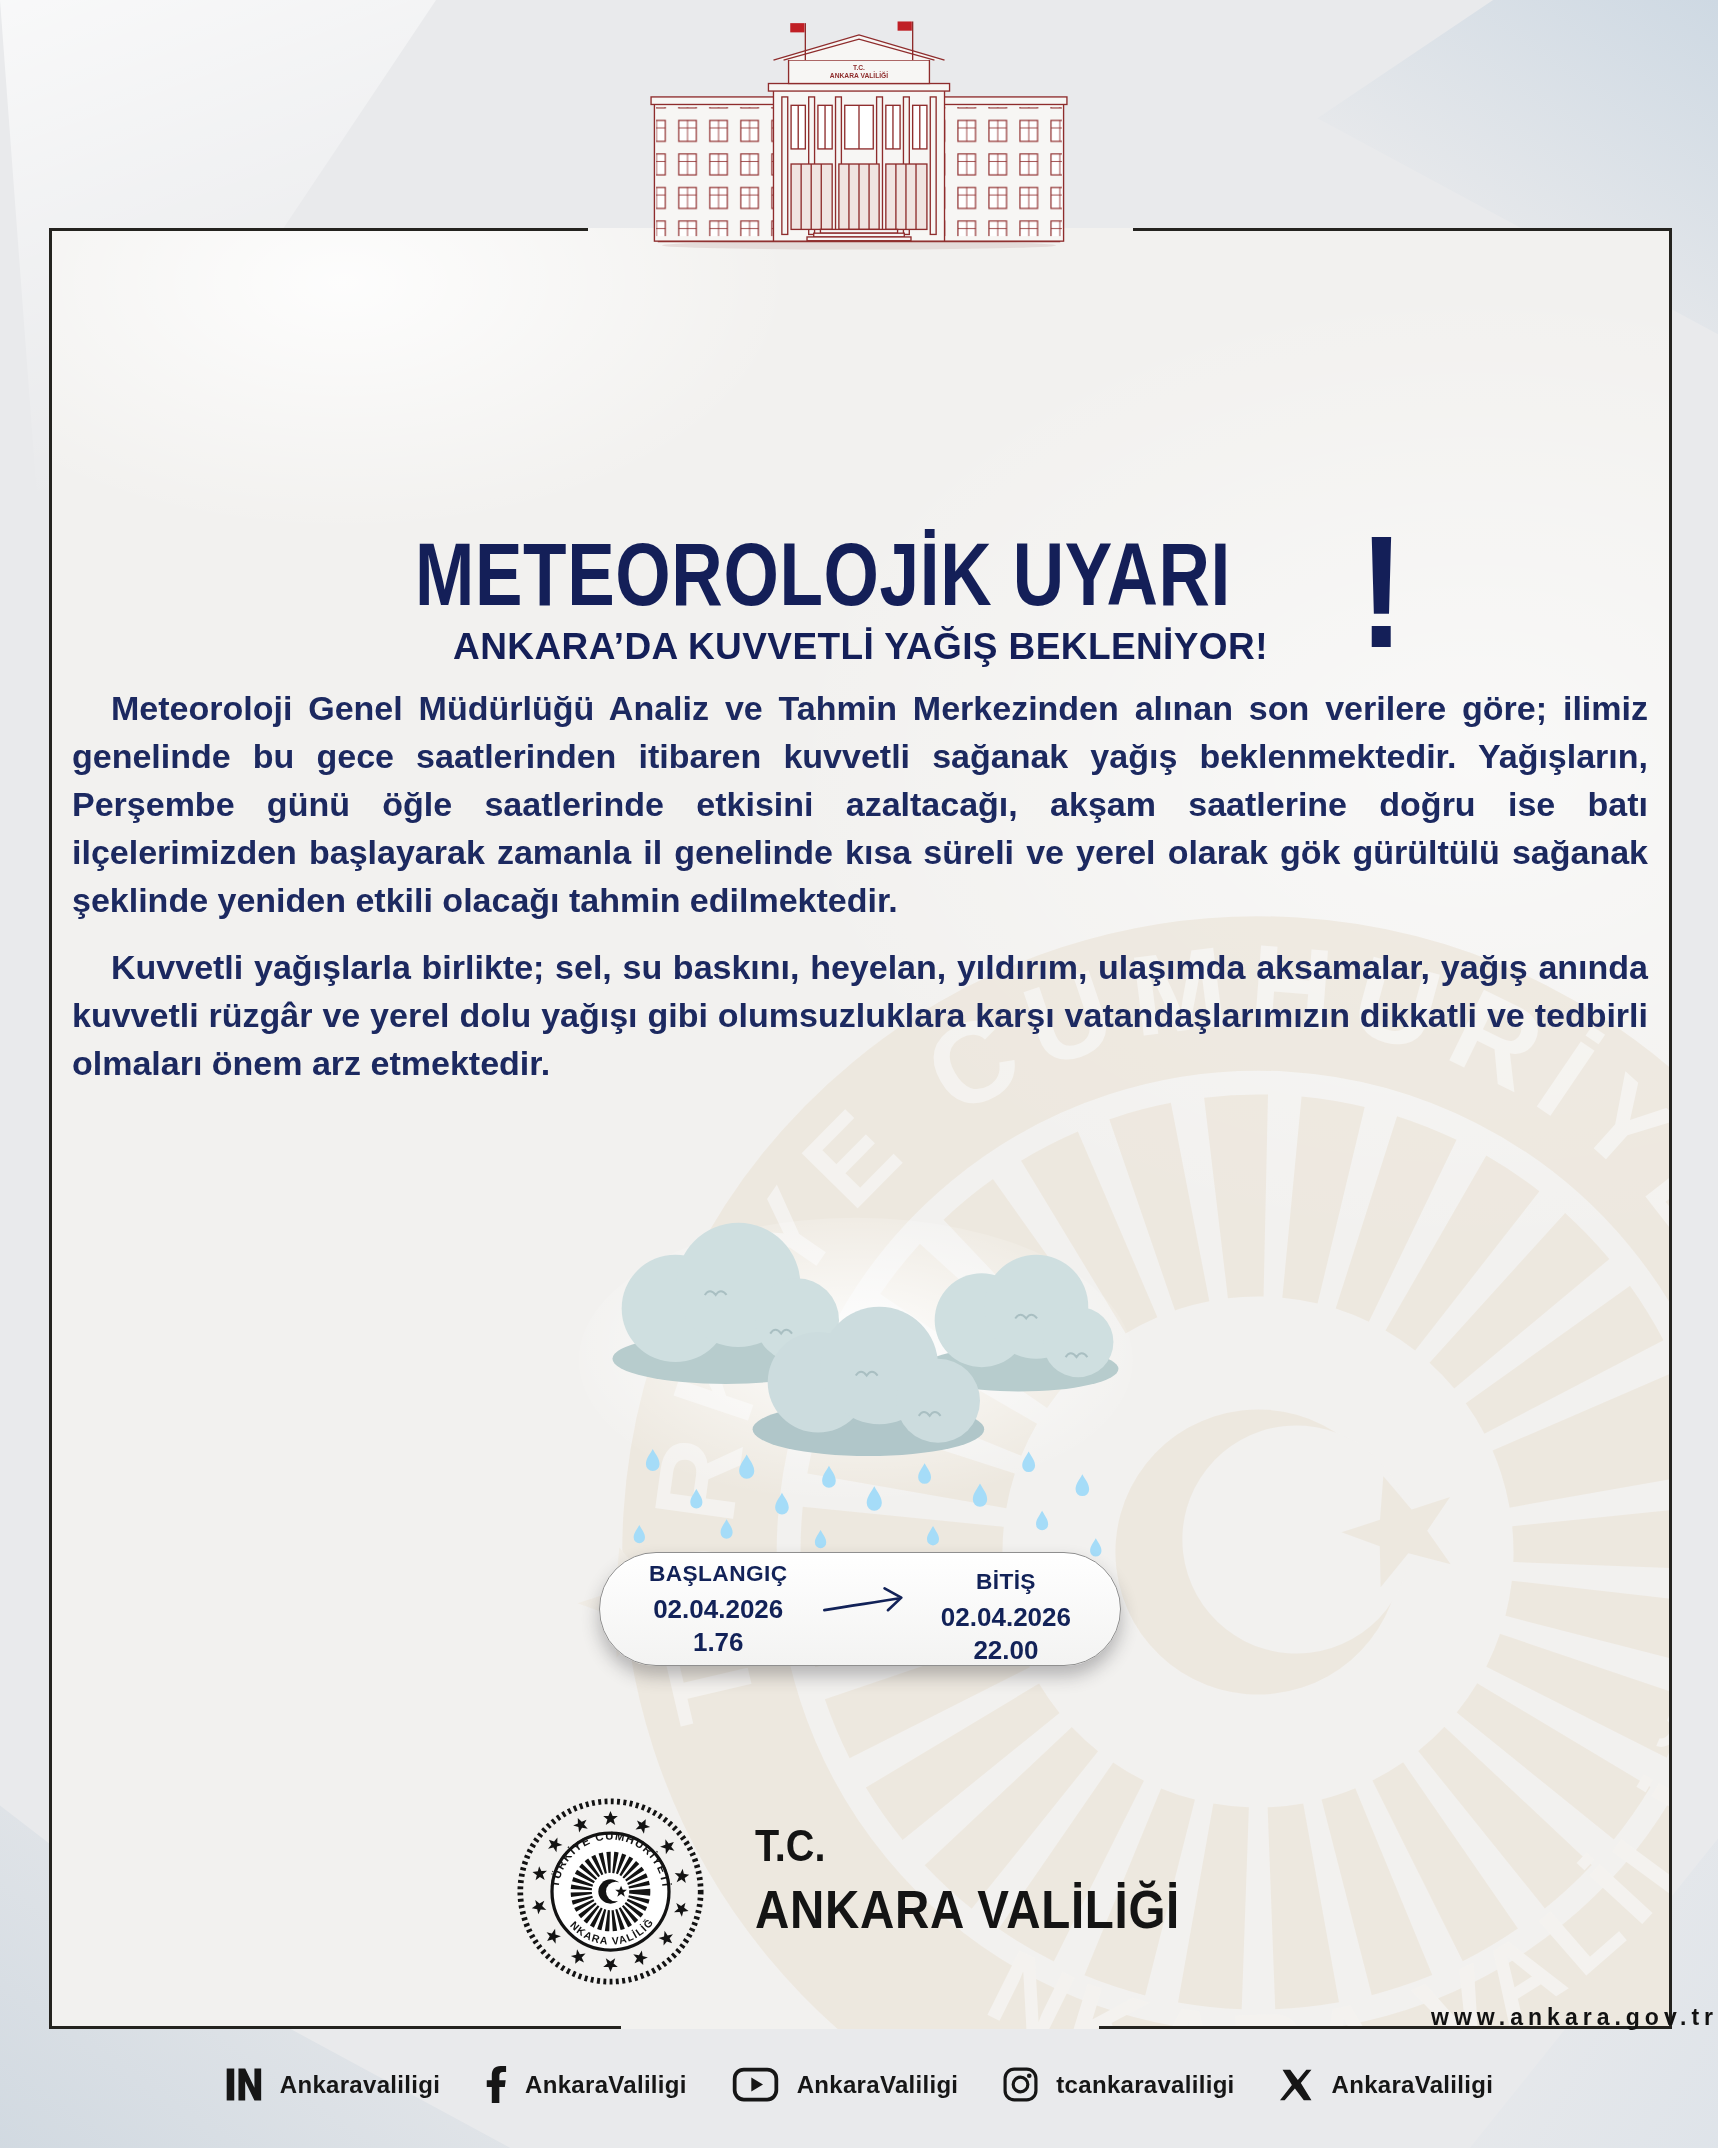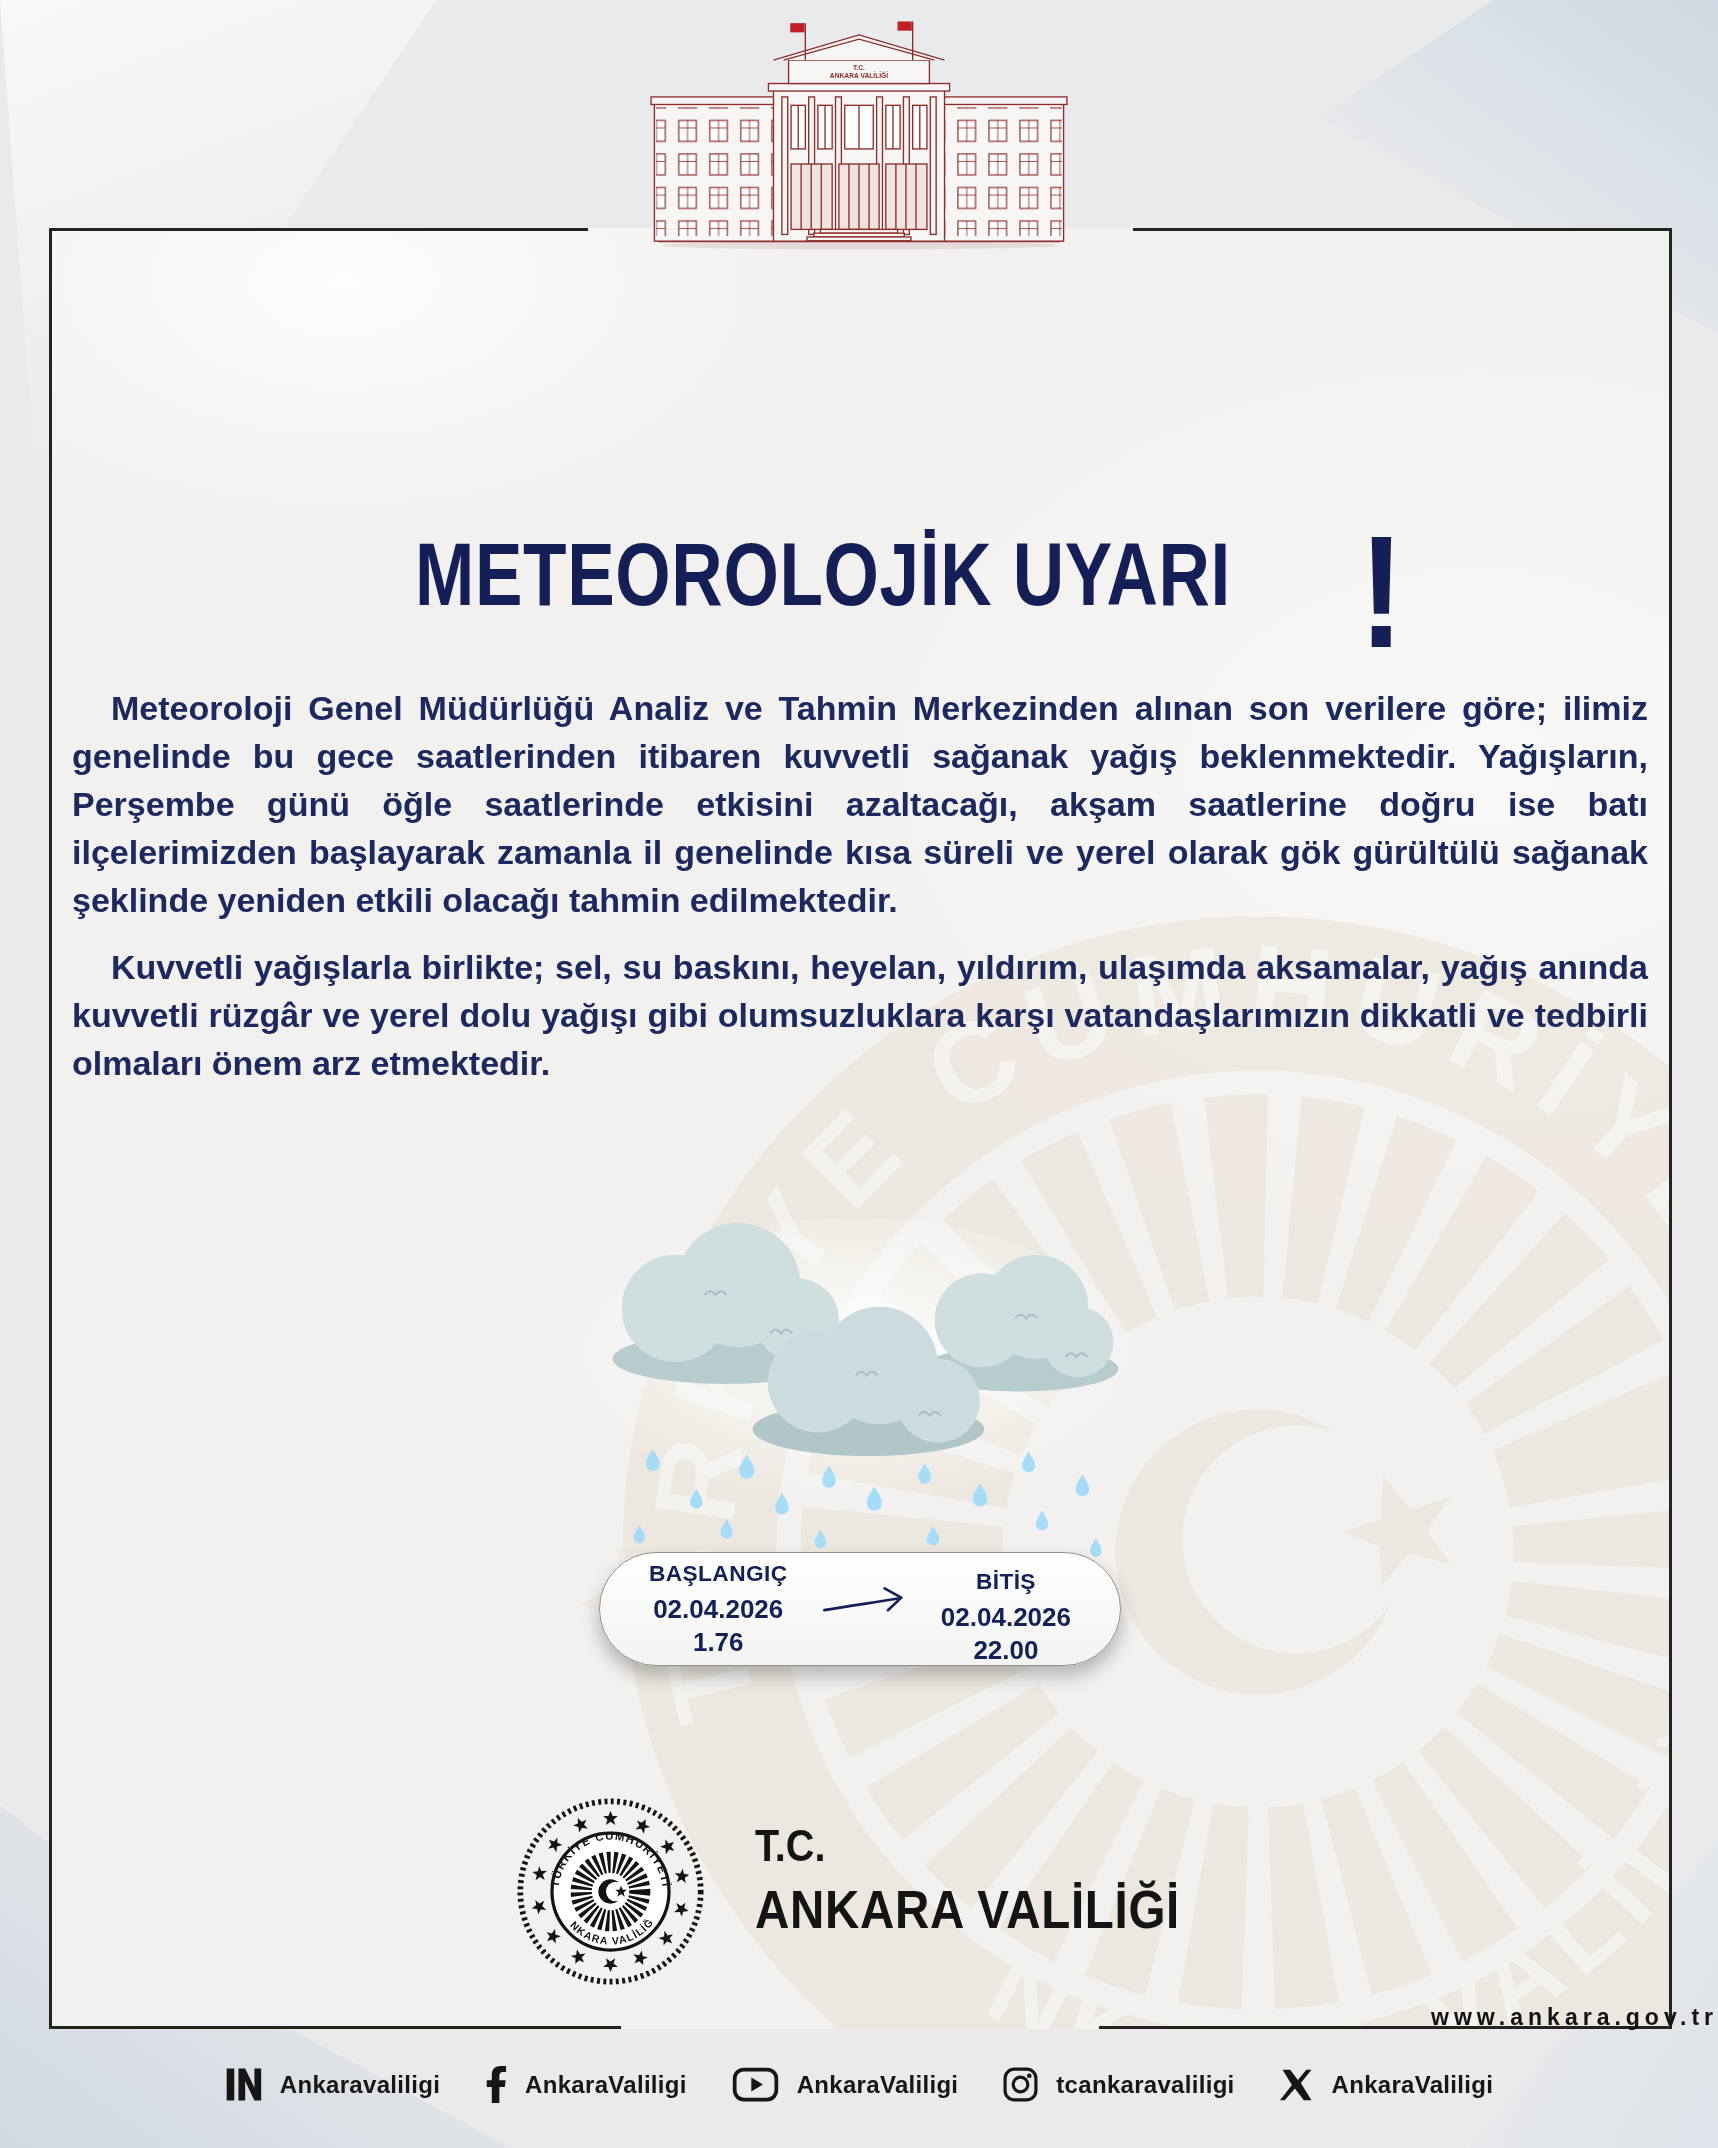--- a/index.html
+++ b/index.html
@@ -125,20 +125,21 @@
       </text>
       <path d="M-510,-170 L-496,-136 -462,-136 -489,-115 -479,-82 -510,-102 -541,-82 -531,-115 -558,-136 -524,-136 Z" fill="#efe9df"></path>
     </g>
   </svg>
 
   <div class="title-row">
     <span class="title-text">METEOROLOJİK UYARI</span>
     <span class="title-bang">!</span>
   </div>
 
+  <div class="headline">ANKARA’DA KUVVETLİ YAĞIŞ BEKLENİYOR!</div>
 
   <p class="bodytext p1">Meteoroloji Genel Müdürlüğü Analiz ve Tahmin Merkezinden alınan son verilere göre; ilimiz genelinde bu gece saatlerinden itibaren kuvvetli sağanak yağış beklenmektedir. Yağışların, Perşembe günü öğle saatlerinde etkisini azaltacağı, akşam saatlerine doğru ise batı ilçelerimizden başlayarak zamanla il genelinde kısa süreli ve yerel olarak gök gürültülü sağanak şeklinde yeniden etkili olacağı tahmin edilmektedir.</p>
   <p class="bodytext p2">Kuvvetli yağışlarla birlikte; sel, su baskını, heyelan, yıldırım, ulaşımda aksamalar, yağış anında kuvvetli rüzgâr ve yerel dolu yağışı gibi olumsuzluklara karşı vatandaşlarımızın dikkatli ve tedbirli olmaları önem arz etmektedir.</p>
 
   <svg class="clouds" viewBox="0 0 710 460">
     <defs>
       <radialGradient id="glow" cx="50%" cy="45%" r="55%">
         <stop offset="0%" stop-color="#ffffff" stop-opacity=".95"></stop>
         <stop offset="100%" stop-color="#ffffff" stop-opacity="0"></stop>
       </radialGradient>

